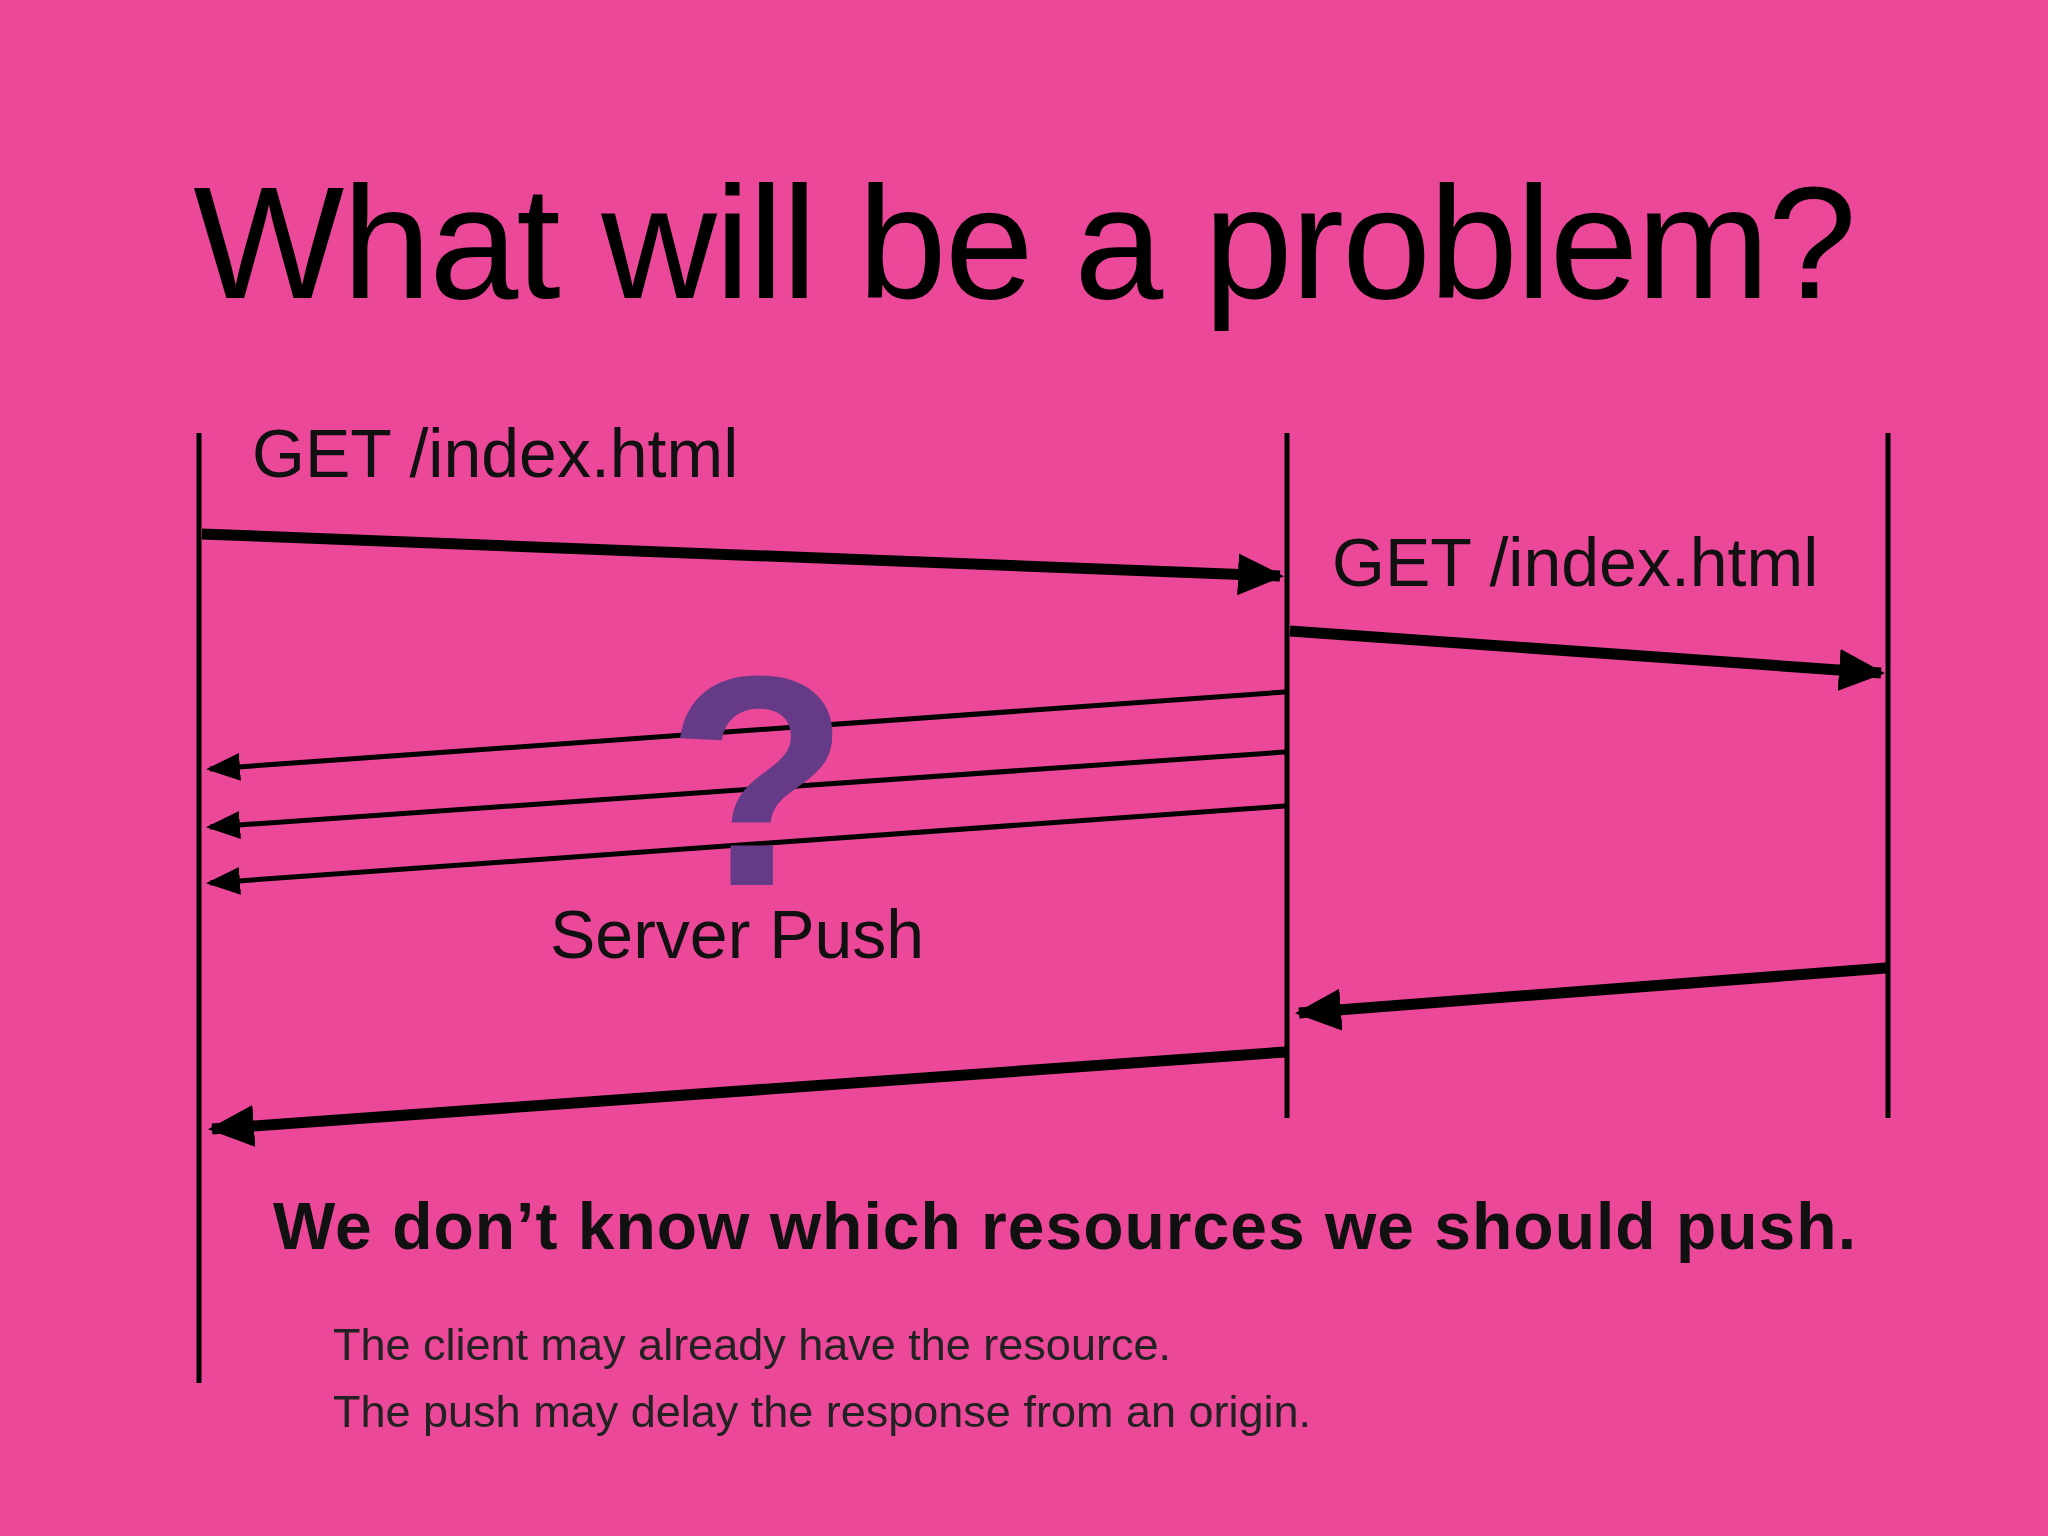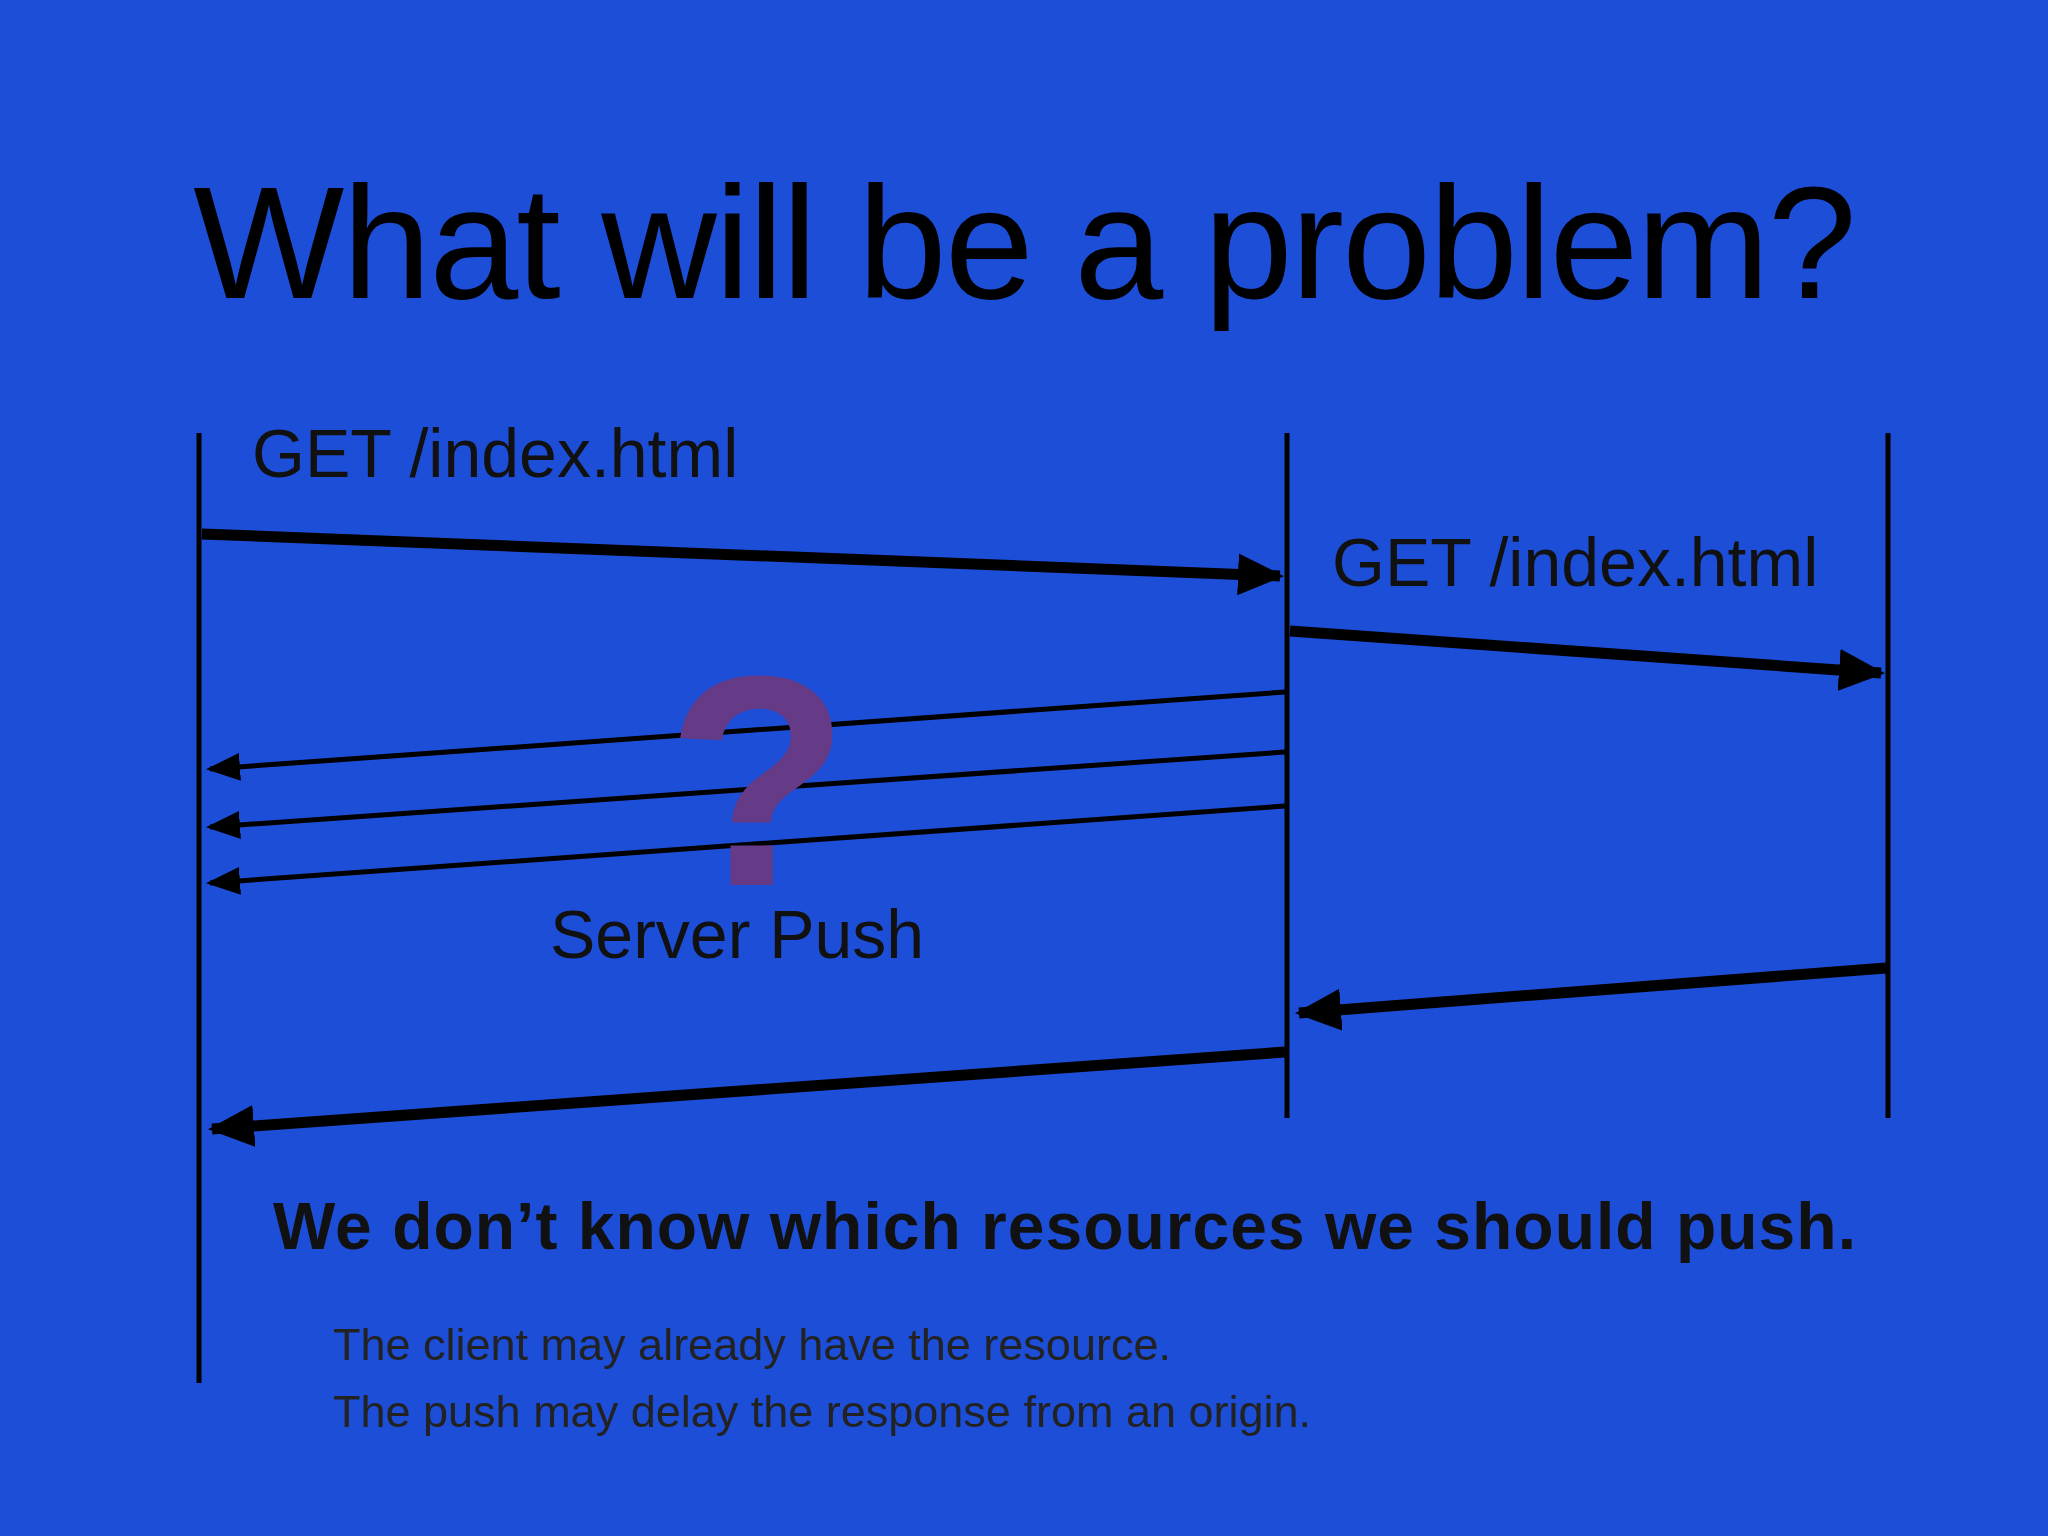--- a/index.html
+++ b/index.html
@@ -4,21 +4,21 @@
 <style>
   html, body {
     margin: 0;
     padding: 0;
     background: #ffffff;
   }
   .slide {
     position: relative;
     width: 2048px;
     height: 1536px;
-    background: #1d4ed8;
+    background: #ec4899;
     overflow: hidden;
     font-family: "Liberation Sans", sans-serif;
   }
   .slide svg {
     position: absolute;
     left: 0;
     top: 0;
   }
   text {
     font-family: "Liberation Sans", sans-serif;

